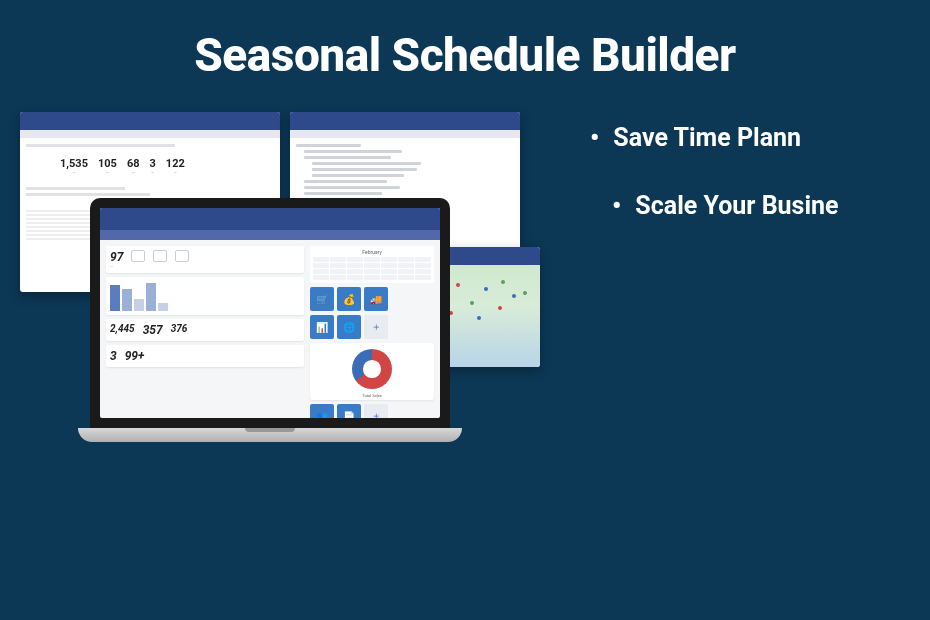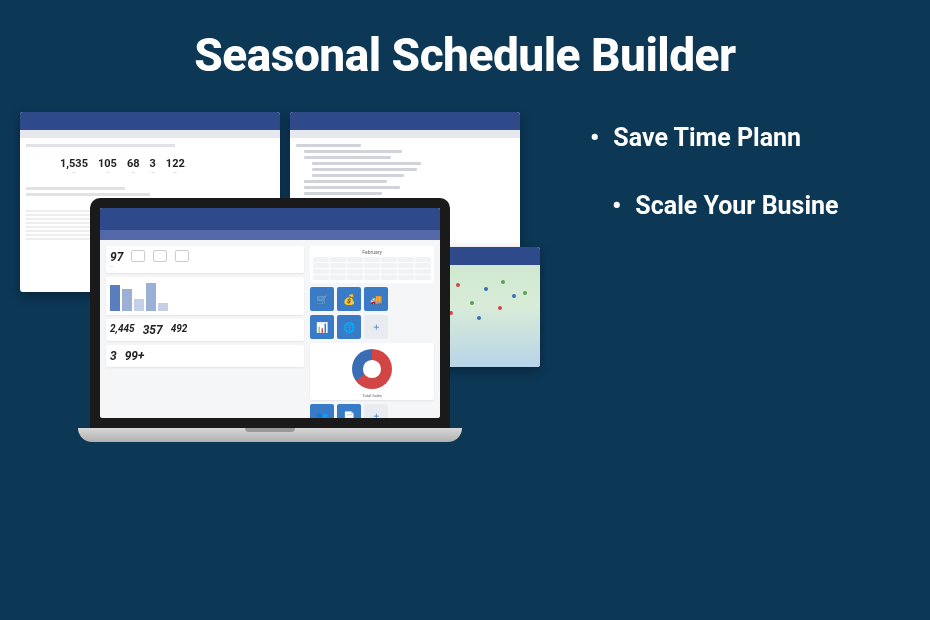--- a/index.html
+++ b/index.html
@@ -435,21 +435,21 @@
               </div>
               <div class="dash-card">
                 <div class="dash-stat-row">
                   <div class="dash-stat">
                       <div class="dash-stat-num" style="font-size:10px;">2,445</div>
                     </div>
                   <div class="dash-stat">
                       <div class="dash-stat-num" style="font-size:12px;">357</div>
                     </div>
                   <div class="dash-stat">
-                      <div class="dash-stat-num" style="font-size:10px;">492</div>
+                      <div class="dash-stat-num" style="font-size:10px;">376</div>
                     </div>
                 </div>
               </div>
               <div class="dash-card">
                 <div class="dash-stat-row">
                   <div class="dash-stat">
                       <div class="dash-stat-num">3</div>
                     </div>
                   <div class="dash-stat">
                       <div class="dash-stat-num">99+</div>

